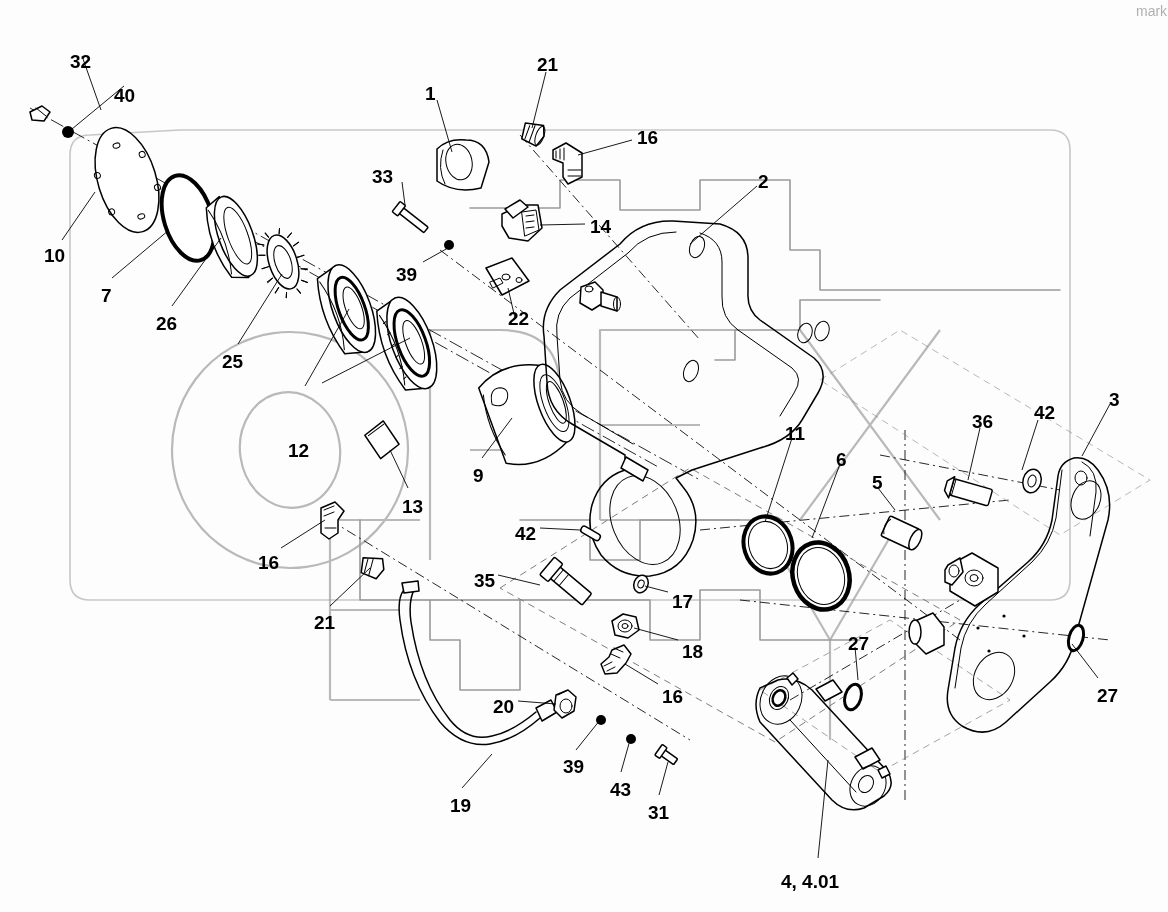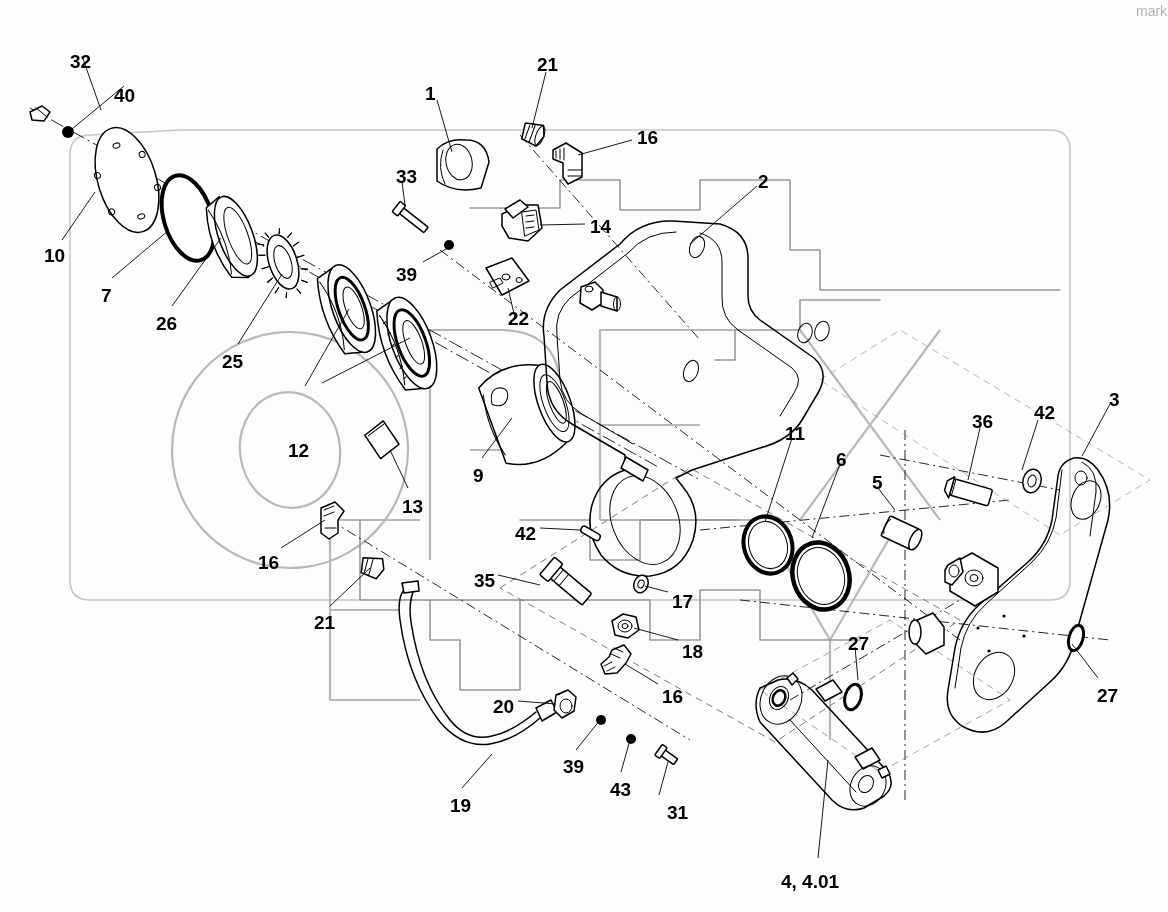--- a/index.html
+++ b/index.html
@@ -443,42 +443,42 @@
 </svg>
 
 <div id="labels">
       <div class="lbl" style="left: 70px; top: 41px; margin-top: 11px;">32</div>
       <div class="lbl" style="left: 114px; top: 62px; margin-top: 24px;">40</div>
       <div class="lbl" style="left: 44px; top: 246px;">10</div>
       <div class="lbl" style="left: 101px; top: 286px;">7</div>
       <div class="lbl" style="left: 156px; top: 314px;">26</div>
       <div class="lbl" style="left: 222px; top: 352px;">25</div>
       <div class="lbl" style="left: 288px; top: 393px; margin-top: 48px;">12</div>
-      <div class="lbl" style="left: 396px; top: 167px;">33</div>
+      <div class="lbl" style="left: 372px; top: 167px;">33</div>
       <div class="lbl" style="left: 396px; top: 265px;">39</div>
       <div class="lbl" style="left: 425px; top: 84px;">1</div>
       <div class="lbl" style="left: 537px; top: 55px;">21</div>
       <div class="lbl" style="left: 637px; top: 128px;">16</div>
       <div class="lbl" style="left: 590px; top: 217px;">14</div>
       <div class="lbl" style="left: 508px; top: 309px;">22</div>
       <div class="lbl" style="left: 758px; top: 172px;">2</div>
       <div class="lbl" style="left: 473px; top: 466px;">9</div>
       <div class="lbl" style="left: 402px; top: 497px;">13</div>
       <div class="lbl" style="left: 258px; top: 553px;">16</div>
       <div class="lbl" style="left: 314px; top: 613px;">21</div>
       <div class="lbl" style="left: 515px; top: 524px;">42</div>
       <div class="lbl" style="left: 474px; top: 571px;">35</div>
       <div class="lbl" style="left: 672px; top: 592px;">17</div>
       <div class="lbl" style="left: 682px; top: 642px;">18</div>
       <div class="lbl" style="left: 662px; top: 687px;">16</div>
       <div class="lbl" style="left: 493px; top: 697px;">20</div>
       <div class="lbl" style="left: 450px; top: 796px;">19</div>
       <div class="lbl" style="left: 563px; top: 757px;">39</div>
       <div class="lbl" style="left: 610px; top: 780px;">43</div>
-      <div class="lbl" style="left: 648px; top: 803px; margin-left: 19px;">31</div>
+      <div class="lbl" style="left: 648px; top: 803px;">31</div>
       <div class="lbl" style="left: 785px; top: 424px;">11</div>
       <div class="lbl" style="left: 836px; top: 450px;">6</div>
       <div class="lbl" style="left: 872px; top: 473px;">5</div>
       <div class="lbl" style="left: 972px; top: 412px;">36</div>
       <div class="lbl" style="left: 1034px; top: 403px;">42</div>
       <div class="lbl" style="left: 1109px; top: 390px;">3</div>
       <div class="lbl" style="left: 848px; top: 634px;">27</div>
       <div class="lbl" style="left: 1097px; top: 686px;">27</div>
       <div class="lbl" style="left: 781px; top: 872px;">4, 4.01</div>
     </div>

